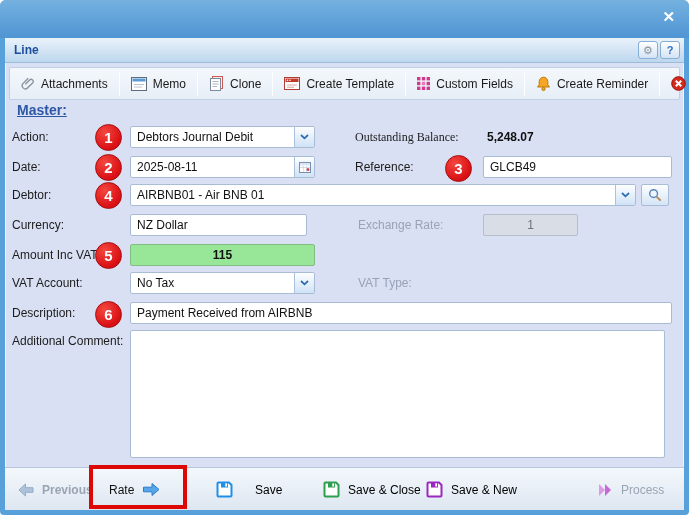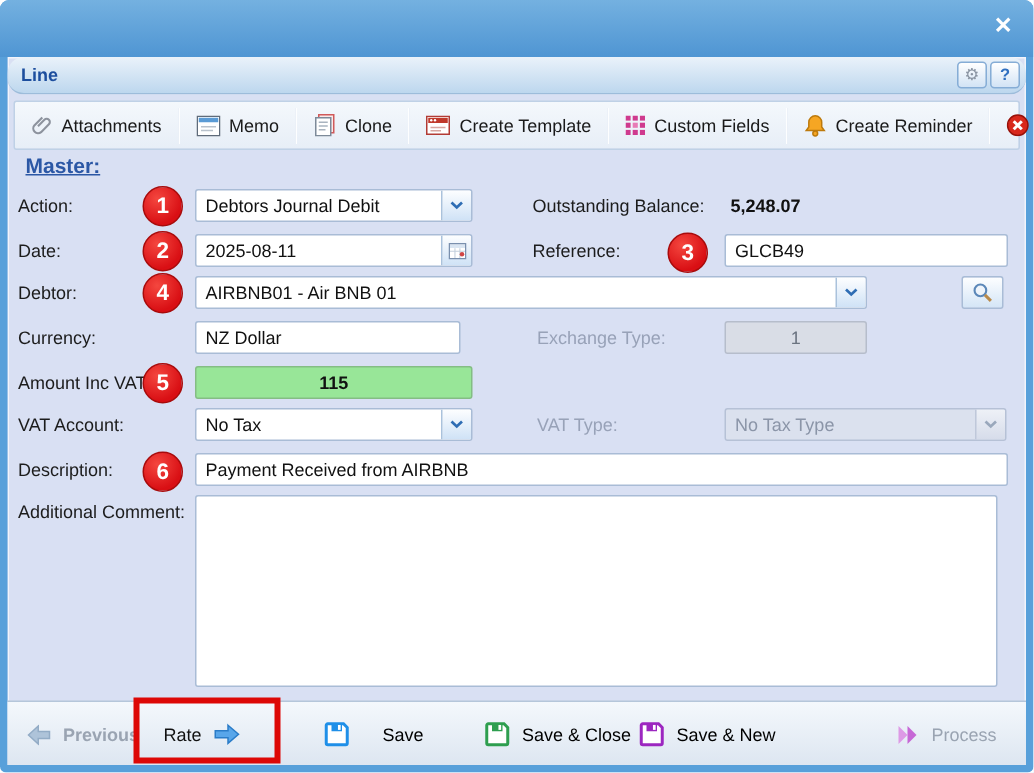--- a/index.html
+++ b/index.html
@@ -6,21 +6,21 @@
   html,body { margin:0; padding:0; background:#fff; font-family:"Liberation Sans", sans-serif; }
   .dialog { position:relative; width:689px; height:515px; background:#58a0da;
             border-radius:6px 6px 4px 4px; overflow:hidden; }
   .titlebar { position:absolute; left:0; top:0; width:689px; height:38px;
               background:linear-gradient(#74b1e0,#4f95d3); }
   .title { position:absolute; left:14px; top:8px; font-size:16px; font-weight:bold; color:#fff; }
   .close-x { position:absolute; right:14px; top:8px; font-size:15px; font-weight:bold; color:#fff; cursor:pointer; }
   .content { position:absolute; left:5px; top:38px; width:679px; height:472px;
              background:#d9e0f3; box-shadow:inset 0 0 0 1px rgba(255,255,255,.65); }
   .line-header { position:absolute; left:0; top:0; width:679px; height:25px;
-                 background:linear-gradient(#eaf2fa,#bdd7ee); border-bottom:1px solid #9dbcda;border-radius:11px; }
+                 background:linear-gradient(#eaf2fa,#bdd7ee); border-bottom:1px solid #9dbcda; }
   .line-title { position:absolute; left:9px; top:5px; font-size:12px; font-weight:bold; color:#1d4e9e; }
   .hdr-btn { position:absolute; top:3px; width:20px; height:18px; border:1px solid #86add6; border-radius:3px;
              background:linear-gradient(#ffffff,#d2e3f5); text-align:center; line-height:16px; cursor:pointer; }
   .hdr-gear { right:26px; font-size:11px; color:#8a94a2; }
   .hdr-help { right:4px; font-size:11px; font-weight:bold; color:#2f6fc0; }
   .toolbar { position:absolute; left:4px; top:29px; width:671px; height:33px;
              background:linear-gradient(#f4f8fc,#e7eef7); border:1px solid #bfd1e6; border-radius:2px;
              display:flex; align-items:center; }
   .tbtn { display:flex; align-items:center; gap:6px; padding:0 11px; height:100%; cursor:pointer;
           font-size:12px; color:#1a1a1a; white-space:nowrap; }
@@ -167,21 +167,21 @@
 
   <span class="lbl" style="left:12px; top:126px;">Action:</span>
   <div class="fld combo" style="left:130px; top:126px; width:185px;">
     <span>Debtors Journal Debit</span>
     <span class="dd-btn">
       <svg width="9" height="6" viewBox="0 0 9 6">
           <path d="M1 1 L4.5 4.3 L8 1" stroke="#2e6db4" stroke-width="1.8" fill="none"></path>
         </svg>
     </span>
   </div>
-  <span class="lbl" style="left:355px; top:126px;">Outstanding Balance:</span>
+  <span class="lbl" style="left:355px; top:126px;font-family:Liberation Serif, serif;">Outstanding Balance:</span>
   <span class="ob-val" style="left:487px; top:126px;">5,248.07</span>
 
   <span class="lbl" style="left:12px; top:156px;">Date:</span>
   <div class="fld combo" style="left:130px; top:156px; width:185px;">
     <span>2025-08-11</span>
     <span class="dd-btn">
       <svg width="12" height="12" viewBox="0 0 12 12">
           <rect x="0.5" y="1.5" width="11" height="10" fill="#fff" stroke="#7a90ae"></rect>
           <rect x="1" y="2" width="10" height="2.3" fill="#d9e5f2"></rect>
           <line x1="1" y1="6.5" x2="11" y2="6.5" stroke="#c3cfdc" stroke-width="0.7"></line>
@@ -190,69 +190,61 @@
           <circle cx="9" cy="8.5" r="1.5" fill="#d04545"></circle>
         </svg>
     </span>
   </div>
   <span class="lbl" style="left:355px; top:156px;">Reference:</span>
   <div class="fld" style="left:483px; top:156px; width:189px;">
     <span>GLCB49</span>
   </div>
 
   <span class="lbl" style="left:12px; top:184px;">Debtor:</span>
-  <div class="fld combo" style="left:130px; top:184px; width:448px;">
+  <div class="fld combo" style="left:130px; top:184px; width:506px;">
     <span>AIRBNB01 - Air BNB 01</span>
     <span class="dd-btn">
       <svg width="9" height="6" viewBox="0 0 9 6">
           <path d="M1 1 L4.5 4.3 L8 1" stroke="#2e6db4" stroke-width="1.8" fill="none"></path>
         </svg>
     </span>
   </div>
   <span class="search-btn" style="left:641px; top:184px;">
     <span>
       <svg width="14" height="14" viewBox="0 0 14 14">
           <circle cx="5.6" cy="5.6" r="3.9" fill="#eef4fb" stroke="#5b87b8" stroke-width="1.4"></circle>
           <line x1="8.6" y1="8.6" x2="12.6" y2="12.6" stroke="#b98a4a" stroke-width="2"></line>
         </svg>
     </span>
   </span>
 
   <span class="lbl" style="left:12px; top:214px;">Currency:</span>
   <div class="fld" style="left:130px; top:214px; width:177px;">
     <span>NZ Dollar</span>
   </div>
-  <span class="lbl dis" style="left:358px; top:214px;">Exchange Type:</span>
+  <span class="lbl dis" style="left:358px; top:214px;">Exchange Rate:</span>
   <div class="fld disfld" style="left:483px; top:214px; width:95px;">
     <span>1</span>
   </div>
 
   <span class="lbl" style="left:12px; top:244px;">Amount Inc VAT:</span>
   <div class="fld green" style="left:130px; top:244px; width:185px;">
     <span>115</span>
   </div>
 
   <span class="lbl" style="left:12px; top:272px;">VAT Account:</span>
   <div class="fld combo" style="left:130px; top:272px; width:185px;">
     <span>No Tax</span>
     <span class="dd-btn">
       <svg width="9" height="6" viewBox="0 0 9 6">
           <path d="M1 1 L4.5 4.3 L8 1" stroke="#2e6db4" stroke-width="1.8" fill="none"></path>
         </svg>
     </span>
   </div>
   <span class="lbl dis" style="left:358px; top:272px;">VAT Type:</span>
-  <div class="fld combo discombo" style="left:483px; top:272px; width:188px;">
-    <span>No Tax Type</span>
-    <span class="dd-btn dis">
-      <svg width="9" height="6" viewBox="0 0 9 6">
-          <path d="M1 1 L4.5 4.3 L8 1" stroke="#9aa8bc" stroke-width="1.8" fill="none"></path>
-        </svg>
-    </span>
-  </div>
 
   <span class="lbl" style="left:12px; top:302px;">Description:</span>
   <div class="fld" style="left:130px; top:302px; width:542px;">
     <span>Payment Received from AIRBNB</span>
   </div>
 
   <span class="lbl" style="left:12px; top:330px;">Additional Comment:</span>
   <textarea class="comment" style="left: 130px; top: 330px; width: 535px; height: 128px;" value=""></textarea>
 
   <div class="footer">

